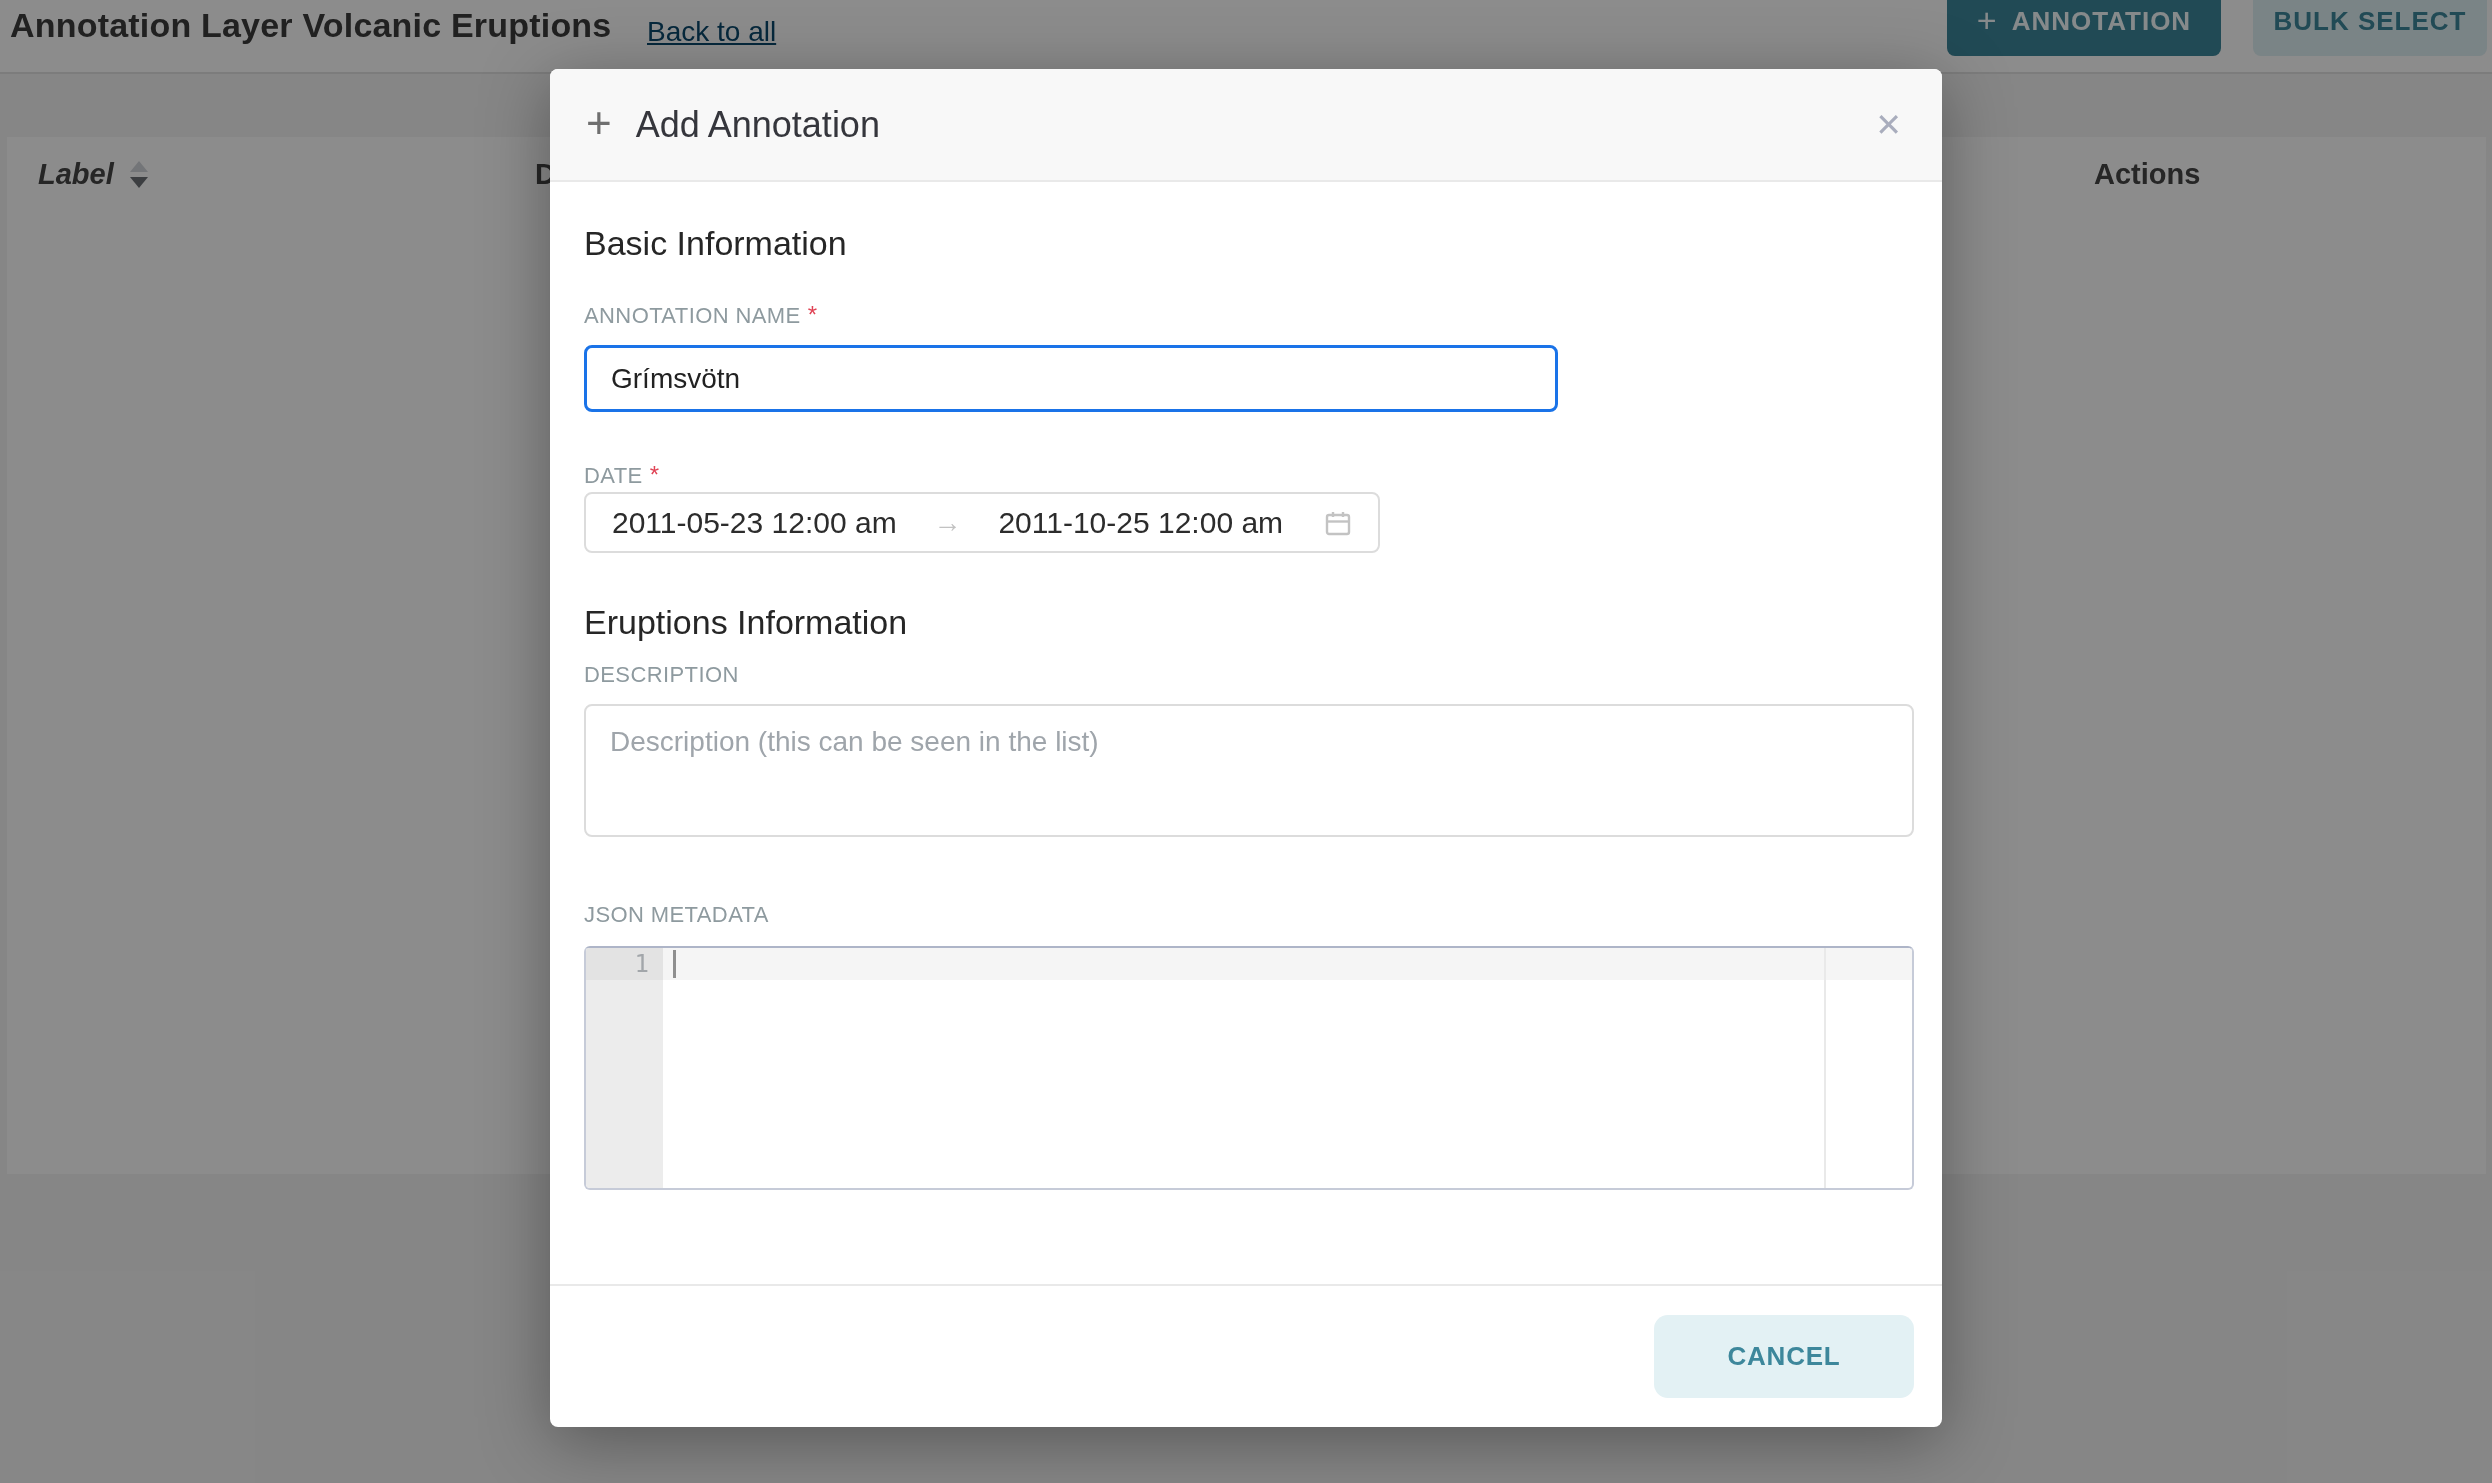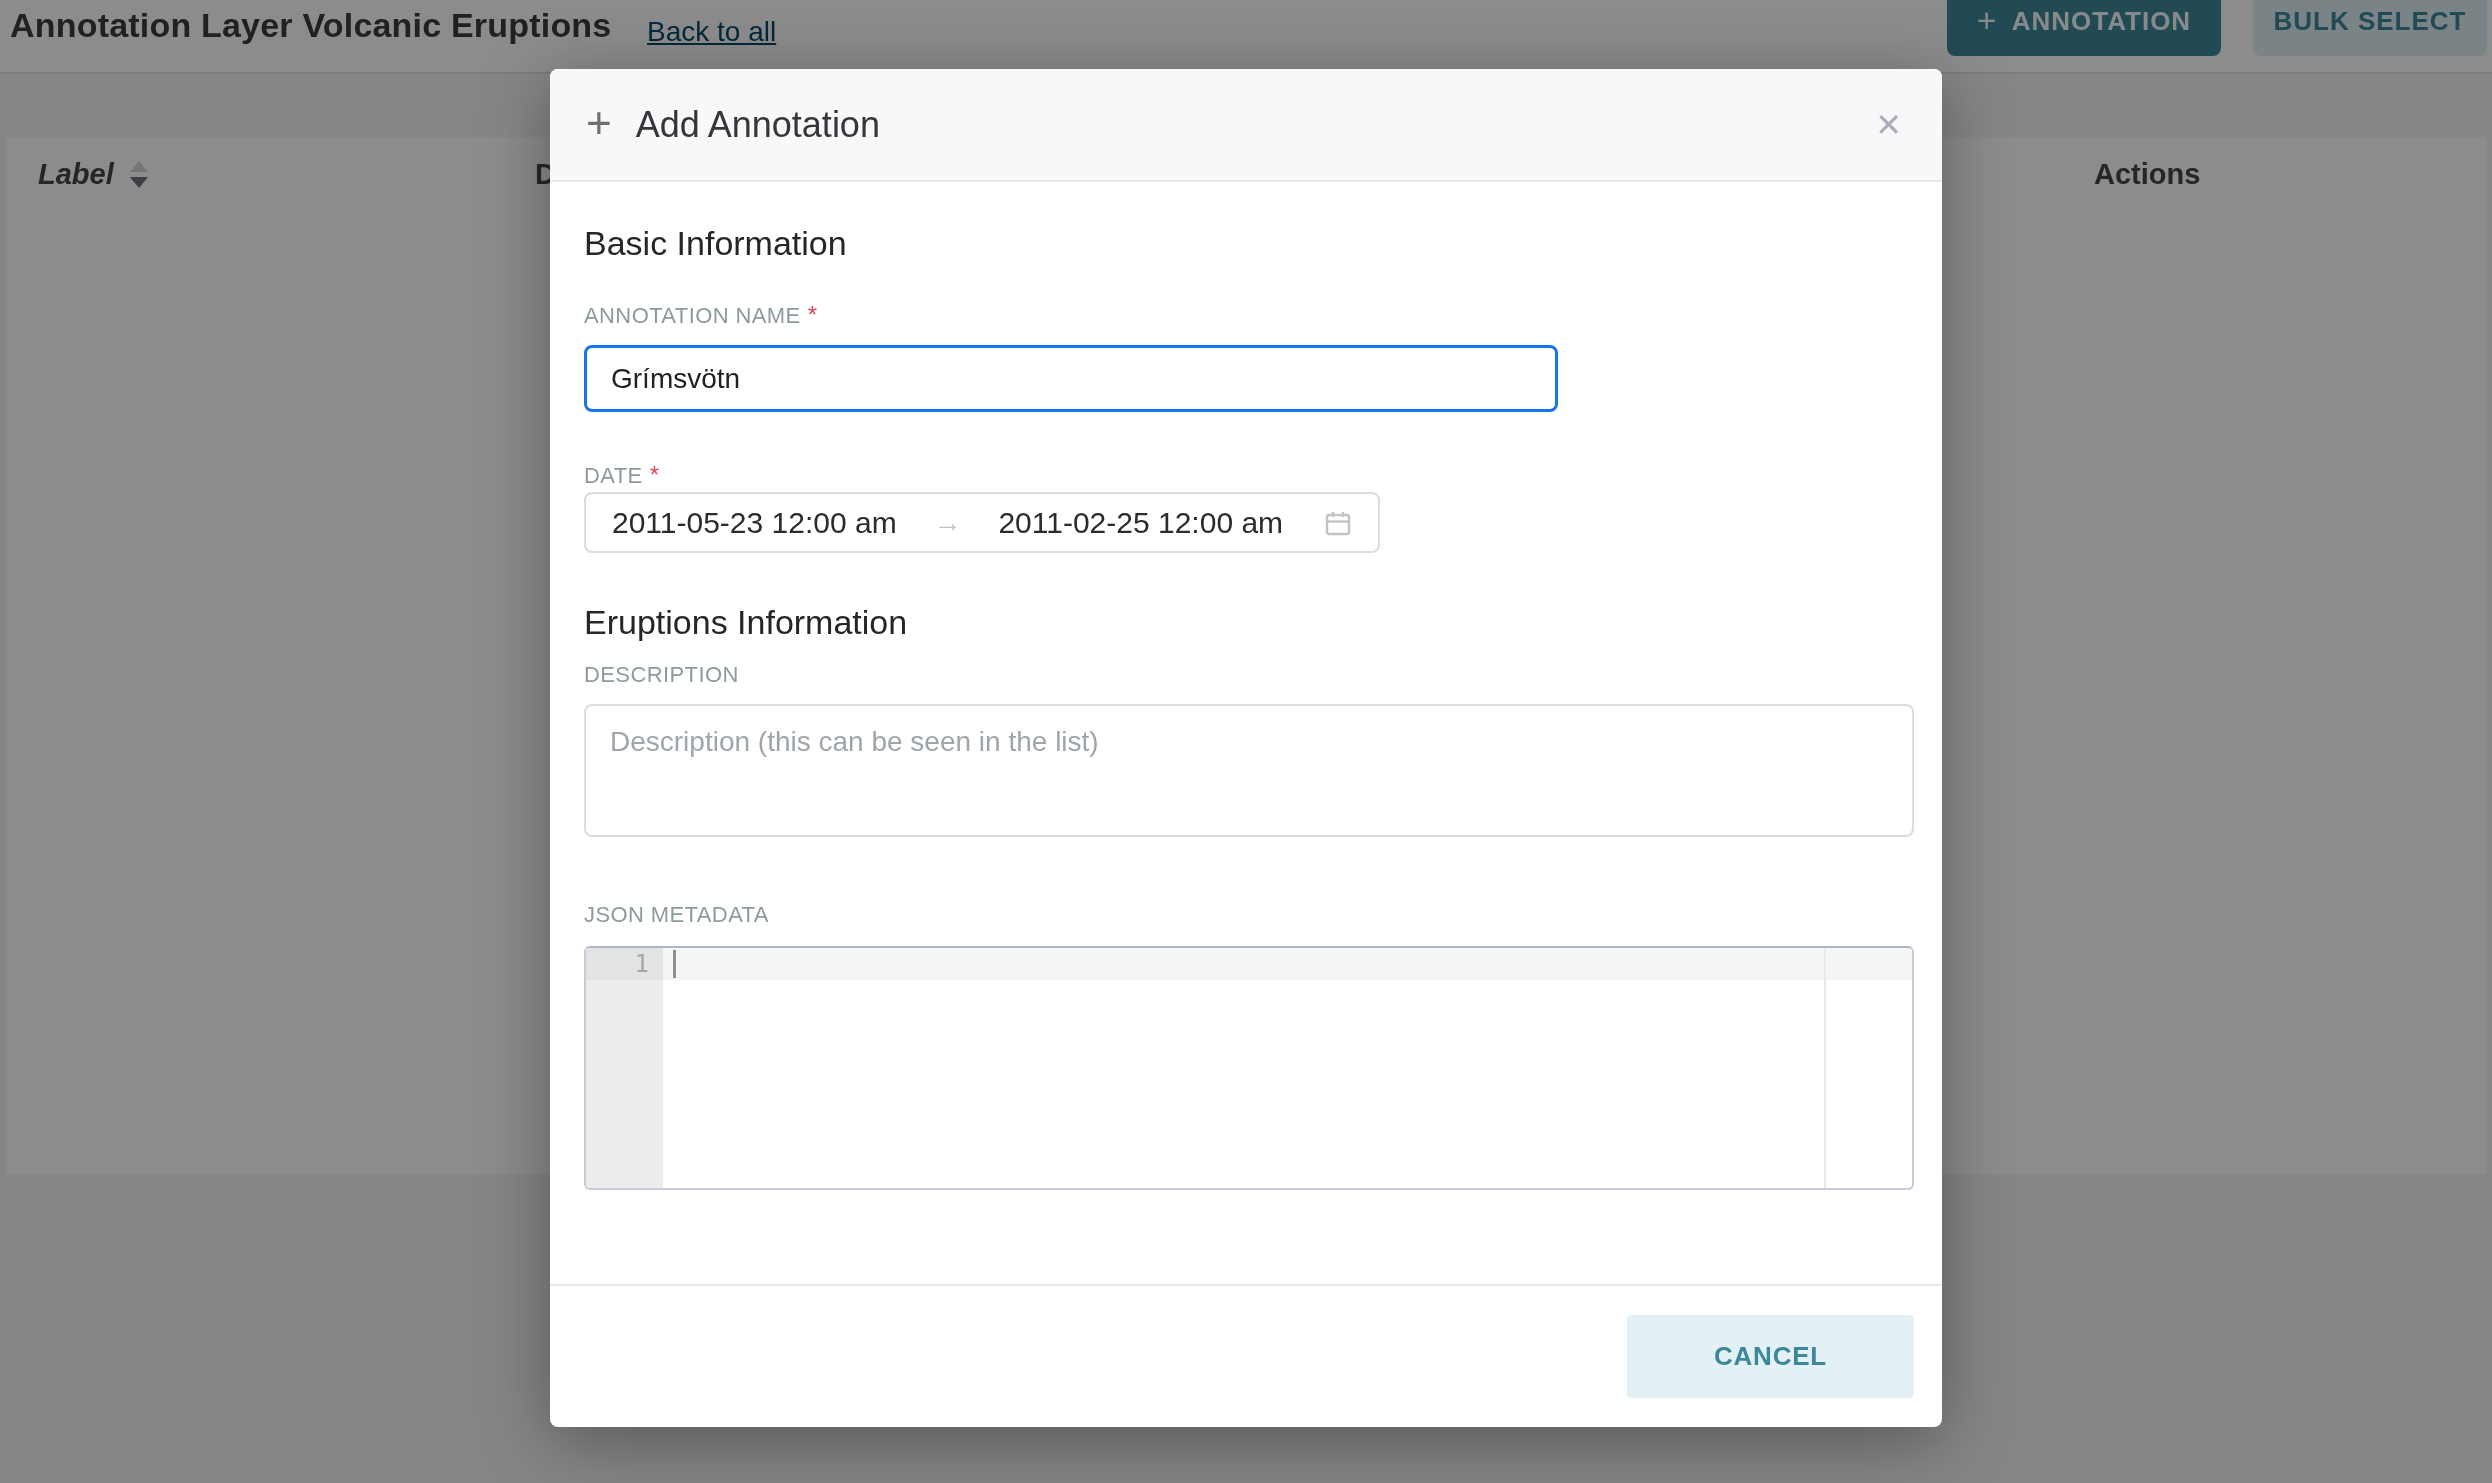--- a/index.html
+++ b/index.html
@@ -63,21 +63,21 @@
     border:2px solid #c6cbd8;border-top-color:#aeb5c8;border-radius:6px;overflow:hidden;cursor:text;}
   .je-gutter{position:absolute;left:0;top:0;bottom:0;width:77px;background:#ececec;}
   .je-active-row{position:absolute;left:0;top:0;right:0;height:32px;background:#f5f5f5;}
   .je-gutter-active{position:absolute;left:0;top:0;width:77px;height:32px;background:#e3e3e3;
     display:flex;align-items:center;justify-content:flex-end;padding-right:14px;box-sizing:border-box;
     font-family:"DejaVu Sans Mono","Liberation Mono",monospace;font-size:24px;color:#a2a6aa;}
   .je-cursor{position:absolute;left:87px;top:2px;width:3px;height:28px;background:#8f8f8f;}
   .je-margin{position:absolute;left:1238px;top:0;bottom:0;width:2px;background:#e9e9e9;}
   .modal-footer{position:absolute;bottom:0;left:0;right:0;height:143px;border-top:2px solid #e9e9e9;
     display:flex;align-items:center;justify-content:flex-end;padding-right:28px;gap:18px;box-sizing:border-box;}
-  .btn-footer{width:287px;height:83px;border-radius:4px;border:none;font-size:26px;font-weight:700;letter-spacing:0.8px;
+  .btn-footer{width:260px;height:83px;border-radius:14px;border:none;font-size:26px;font-weight:700;letter-spacing:0.8px;
     cursor:pointer;font-family:"Liberation Sans","DejaVu Sans",sans-serif;}
   .btn-cancel{background:#e3f1f4;color:#3d879b;}
   .btn-add{background:#3d879b;color:#ffffff;}
 </style>
 </head>
 <body>
 
 <div class="topbar"></div>
 <div class="page-title">Annotation Layer Volcanic Eruptions</div>
 <a class="back-link">Back to all</a>
@@ -121,21 +121,21 @@
     </div>
     <input class="name-input" type="text" value="Grímsvötn" style="">
 
     <div class="field-label lbl-date">
       <span>DATE</span>
       <span class="req">*</span>
     </div>
     <div class="date-field">
       <span class="date-text">2011-05-23 12:00 am</span>
       <span class="date-arrow">→</span>
-      <span class="date-text">2011-02-25 12:00 am</span>
+      <span class="date-text">2011-10-25 12:00 am</span>
       <svg class="cal-icon" viewBox="0 0 28 28" fill="none">
         <rect x="3" y="6" width="22" height="19" rx="2" stroke="#c3c3c3" stroke-width="2.4"></rect>
         <line x1="3" y1="12.5" x2="25" y2="12.5" stroke="#c3c3c3" stroke-width="2.4"></line>
         <line x1="9" y1="3" x2="9" y2="8" stroke="#c3c3c3" stroke-width="2.4"></line>
         <line x1="19" y1="3" x2="19" y2="8" stroke="#c3c3c3" stroke-width="2.4"></line>
       </svg>
     </div>
 
     <h2 class="section-h sh-additional">Eruptions Information</h2>
 

